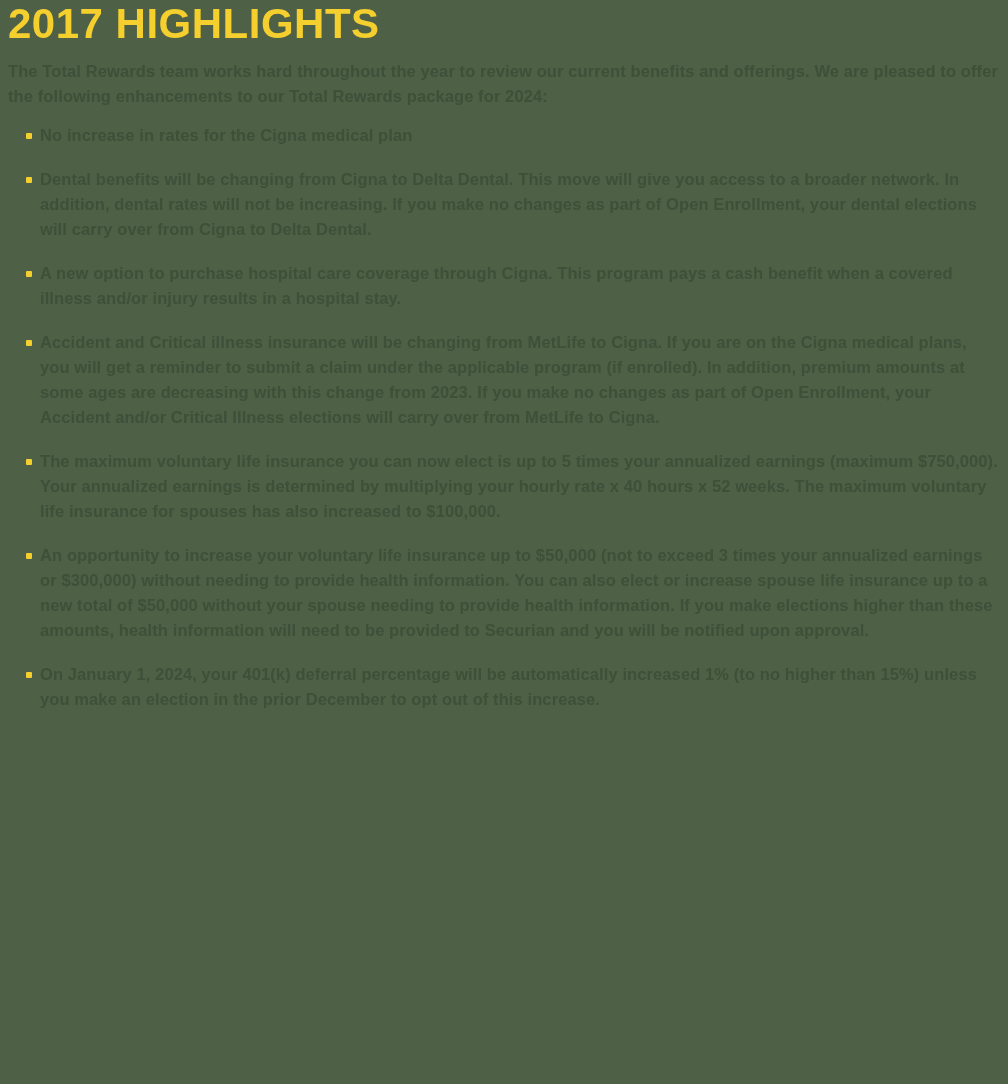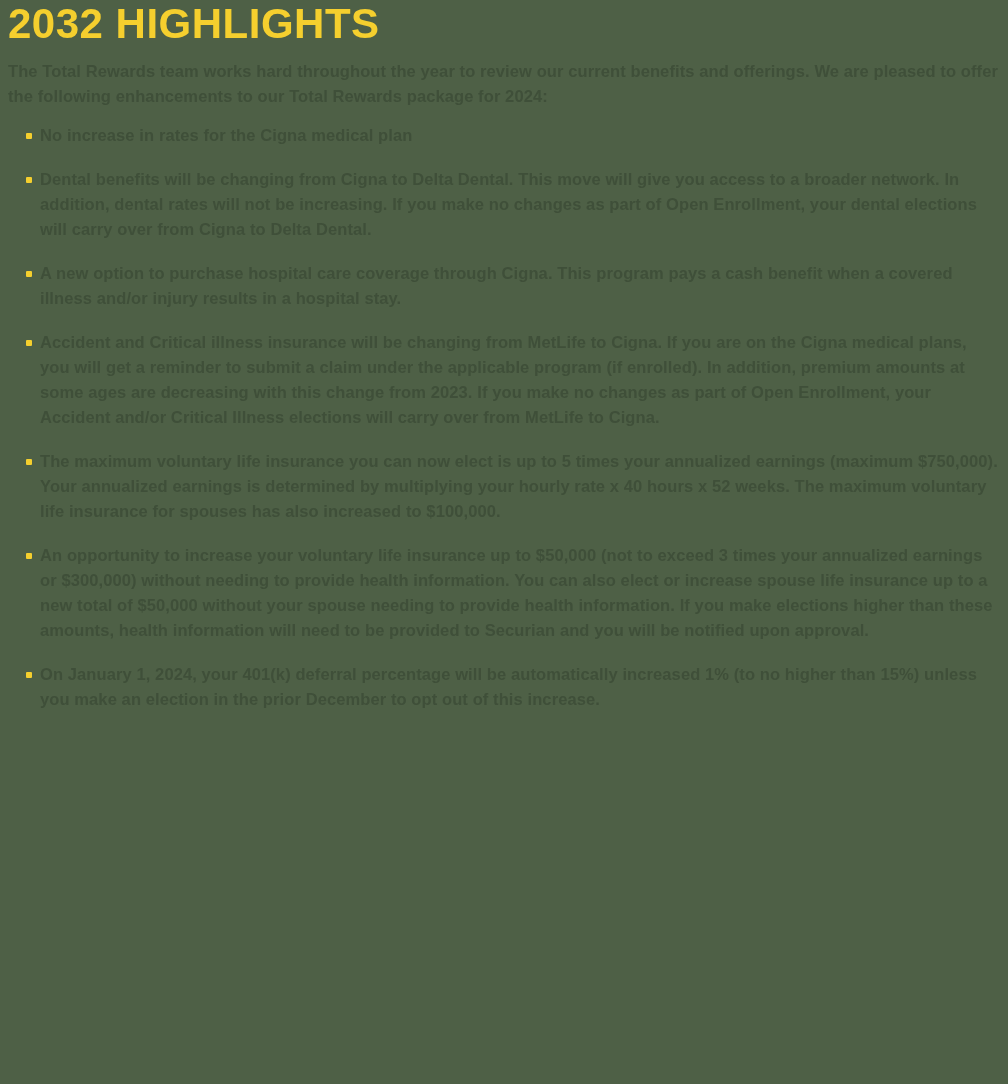--- a/index.html
+++ b/index.html
@@ -66,21 +66,21 @@
   }
   ul.highlights li:last-child {
     margin-bottom: 0;
   }
 </style>
 </head>
 <body>
 
 <div class="page">
 
-  <h1 class="title">2032 HIGHLIGHTS</h1>
+  <h1 class="title">2017 HIGHLIGHTS</h1>
 
   <p class="intro">The Total Rewards team works hard throughout the year to review our current benefits and offerings. We are pleased to offer the following enhancements to our Total Rewards package for 2024:</p>
 
   <ul class="highlights">
     <li>
       <span class="bullet"></span>
       <span>No increase in rates for the Cigna medical plan</span>
     </li>
     <li>
       <span class="bullet"></span>

